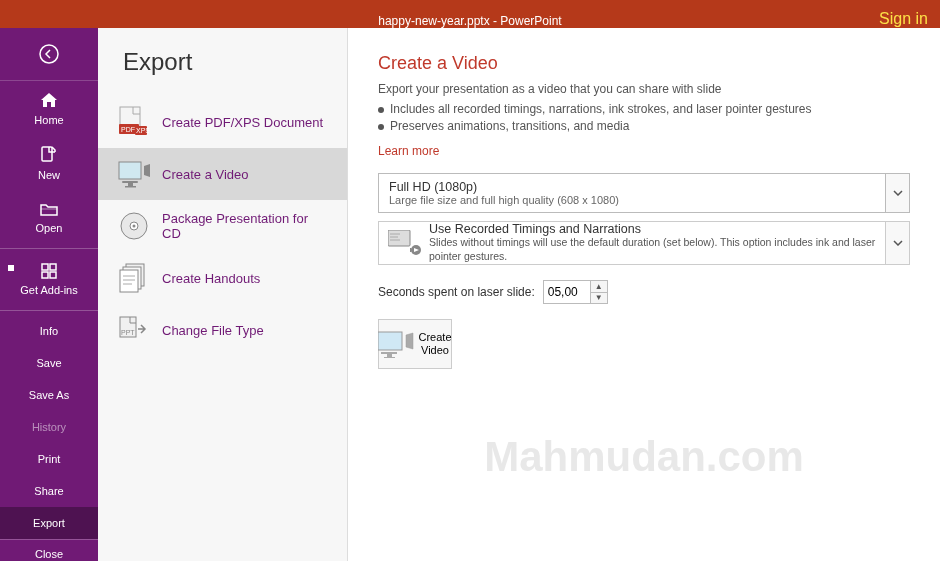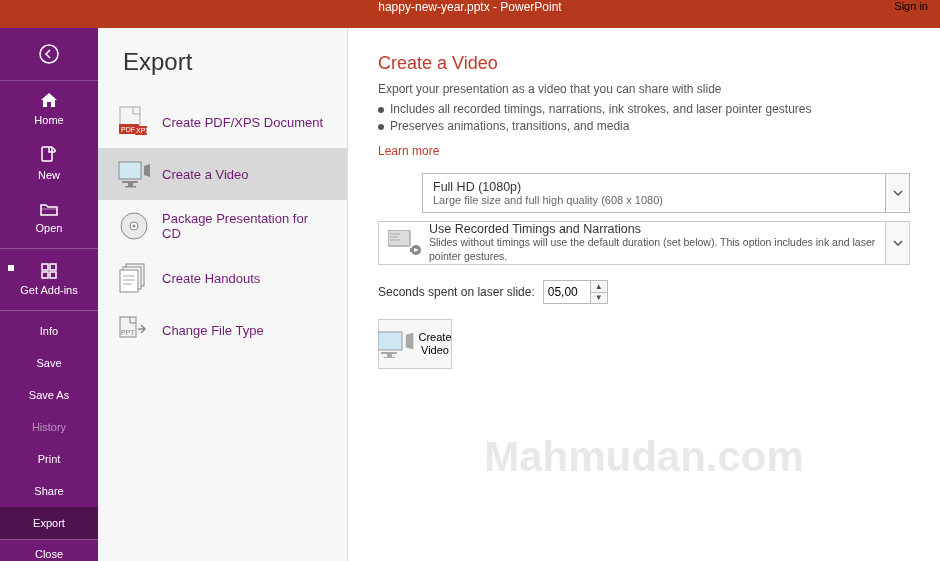--- a/index.html
+++ b/index.html
@@ -3,27 +3,27 @@
   <meta charset="utf-8">
   <style>
     * { margin: 0; padding: 0; box-sizing: border-box; }
     body { font-family: 'Segoe UI', Arial, sans-serif; font-size: 13px; background: #f0f0f0; width: 940px; height: 561px; overflow: hidden; display: flex; flex-direction: column; }
 
     .title-bar {
       background: #b5391a;
       color: white;
       height: 28px;
       display: flex;
-      align-items: flex-start;
+      align-items: flex-end;
       justify-content: space-between;
       padding: 0 12px;
       font-size: 12px;
     }
     .title-bar-center { flex: 1; text-align: center; }
-    .sign-in { color: #000000; font-size: 11px; }
+    .sign-in { color: #fde047; font-size: 16px; }
 
     .main-content {
       display: flex;
       flex: 1;
       overflow: hidden;
     }
 
     
     .sidebar {
       width: 98px;
@@ -207,21 +207,20 @@
     }
 
     .dropdown-full {
       display: flex;
       align-items: center;
       padding: 0;
       border: 1px solid #bbb;
       margin-bottom: 8px;
       background: white;
       height: 40px;
-      margin-left: 44px;
     }
 
     .dropdown-full-content {
       flex: 1;
       display: flex;
       flex-direction: column;
       padding: 4px 10px;
     }
 
     .dropdown-full-arrow {

